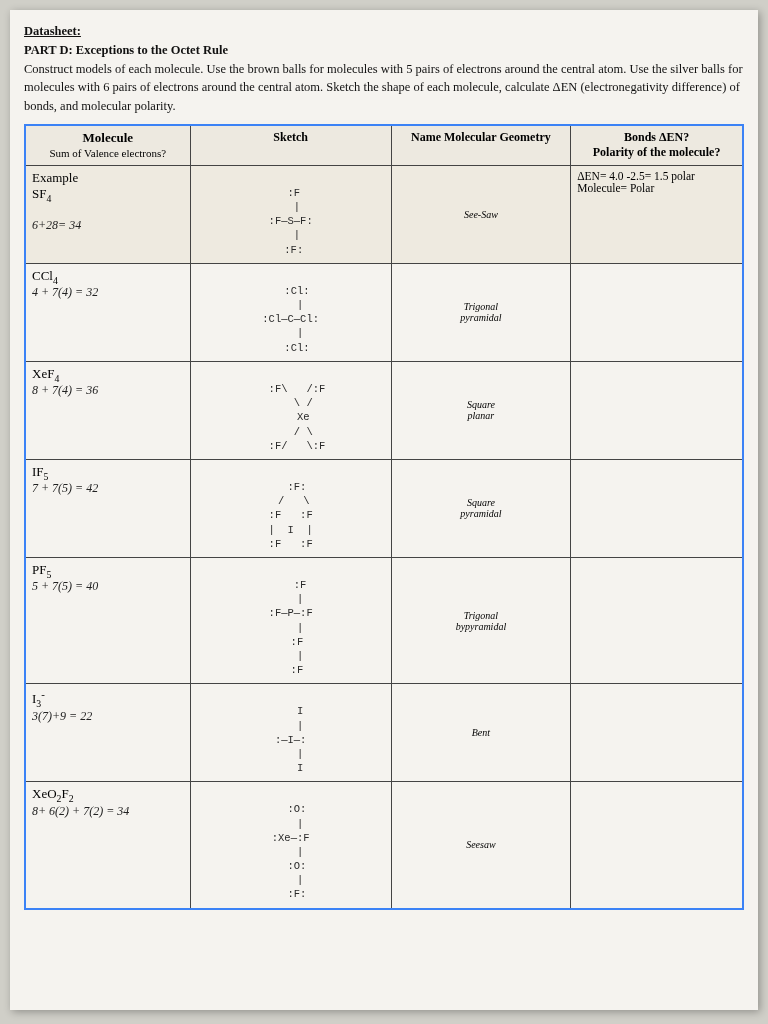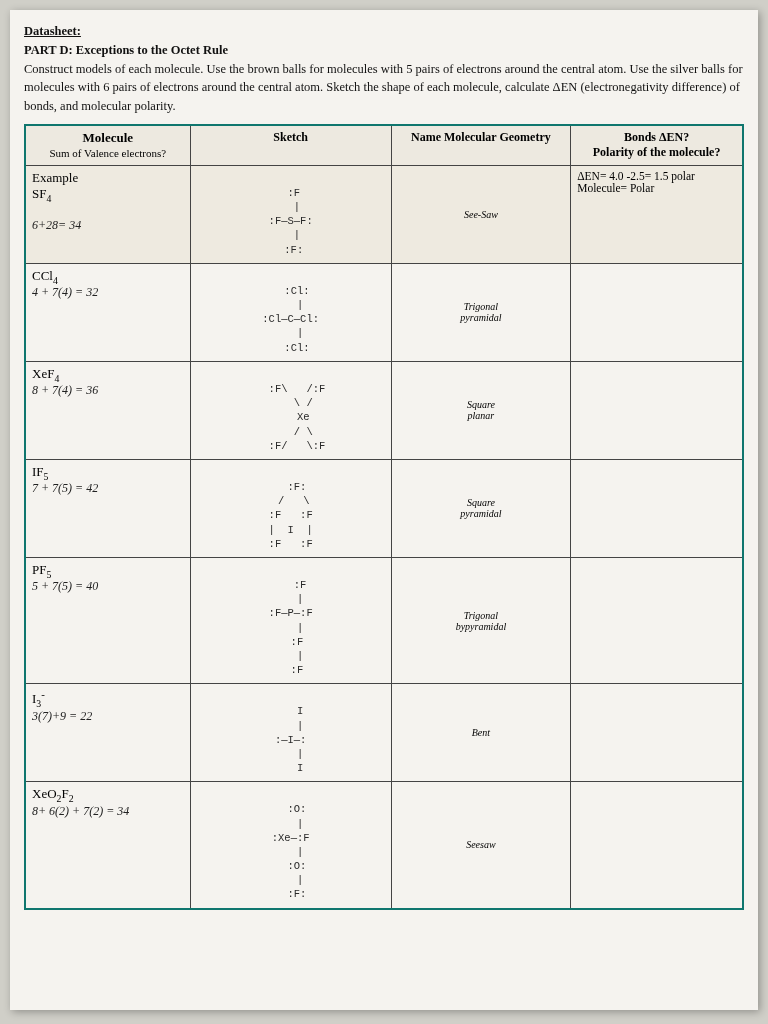--- a/index.html
+++ b/index.html
@@ -28,21 +28,21 @@
     .instructions .title {
       font-weight: bold;
       text-decoration: underline;
     }
     .instructions .bold {
       font-weight: bold;
     }
     table {
       width: 100%;
       border-collapse: collapse;
-      border: 2px solid #0f766e;
+      border: 2px solid #3b82f6;
       font-size: 12px;
     }
     th, td {
       border: 1.5px solid #444;
       padding: 4px 6px;
       vertical-align: top;
     }
     .col-molecule { width: 23%; }
     .col-sketch { width: 28%; }
     .col-geometry { width: 25%; }

